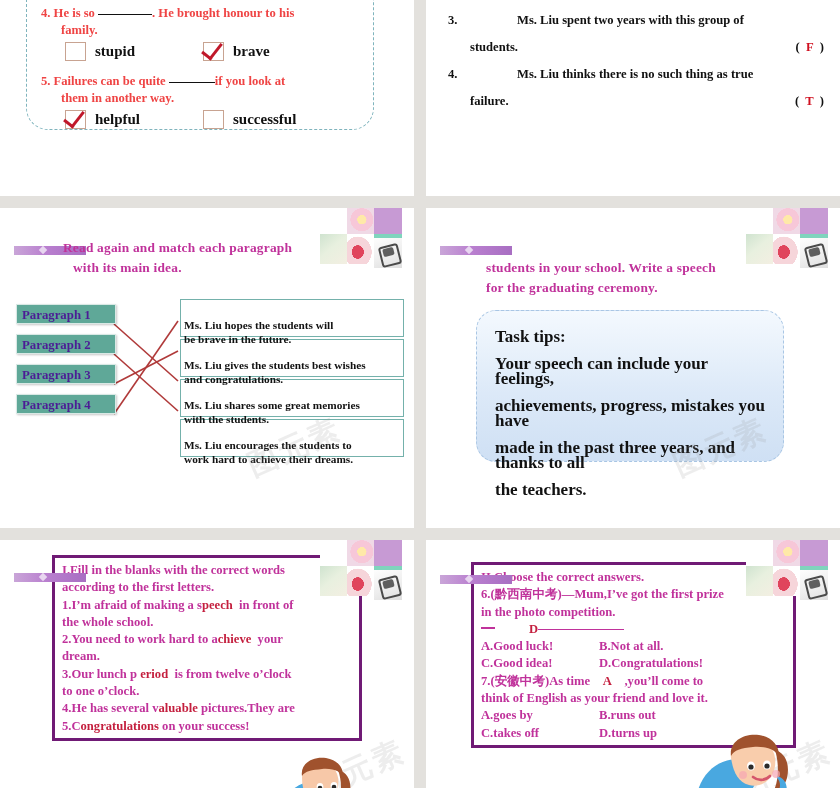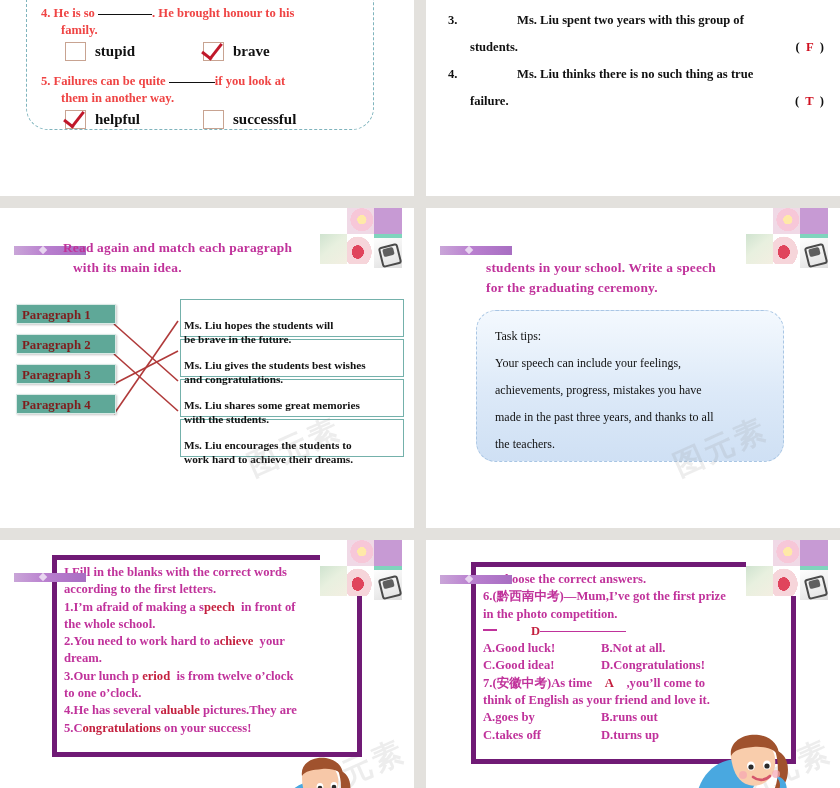--- a/index.html
+++ b/index.html
@@ -110,46 +110,46 @@
   }
   .tf .num{width:22px;flex:none;}
   .tf .body{flex:1;margin-left:47px;}
   .tf .mark{color:#111;font-weight:bold;}
   .tf .mark b{color:#d01020;padding:0 3px;}
   .tf .second{display:flex;justify-content:space-between;padding-left:22px;}
   
   .match{position:absolute;left:14px;top:96px;width:390px;height:126px;}
   .plist{position:absolute;left:2px;top:0;width:100px;}
   .pitem{
-    background:#5fa898;color:#7f1d1d;font-weight:bold;font-size:12.8px;
+    background:#5fa898;color:#4c1d95;font-weight:bold;font-size:12.8px;
     height:20px;line-height:20px;padding-left:5px;margin-bottom:10px;
     box-shadow:1px 1px 2px rgba(0,0,0,.22);
     border:1px solid #d9e9e5;
     box-sizing:border-box;
   }
   .ilist{position:absolute;left:166px;top:-5px;width:224px;}
   .iitem{
     border:1px solid #74b1ab;background:#fff;
     color:#111;font-weight:bold;font-size:11.3px;line-height:14px;
     padding:18px 3px;margin-bottom:2px;height:30px;box-sizing:border-box;
   }
   .lines{position:absolute;left:0;top:0;width:390px;height:126px;pointer-events:none;}
   
   .tips{
     position:absolute;left:50px;top:102px;width:308px;height:152px;
     border:1.5px dashed #a9c6e4;border-radius:20px;
     background:linear-gradient(180deg,#f4f9fe 0%,#dce9f8 55%,#cfe0f4 100%);
     box-sizing:border-box;padding:18px 18px 0 18px;
   }
-  .tips p{margin:0 0 12px 0;color:#111;font-weight:normal;font-size:12px;line-height:15px;}
+  .tips p{margin:0 0 12px 0;color:#111;font-weight:bold;font-size:17px;line-height:15px;}
   
   .exbox{
     position:absolute;
-    border:5px solid #701a75;background:#fff;
-    box-sizing:border-box;padding:4px 7px 15px 7px;
+    border:3px solid #701a75;background:#fff;
+    box-sizing:border-box;padding:4px 7px 3px 7px;
     z-index:2;
   }
   .exline{
     color:#c0329b;font-weight:bold;font-size:12.6px;line-height:17.3px;
     white-space:nowrap;
   }
   .ans{color:#c41f3e;}
   .ansD{color:#c41f3e;padding:0 0 0 34px;}
   .ul{display:inline-block;border-bottom:1.7px solid #c0329b;width:86px;vertical-align:3px;}
   .dash{display:inline-block;border-bottom:2px solid #c0329b;width:14px;vertical-align:4px;}

